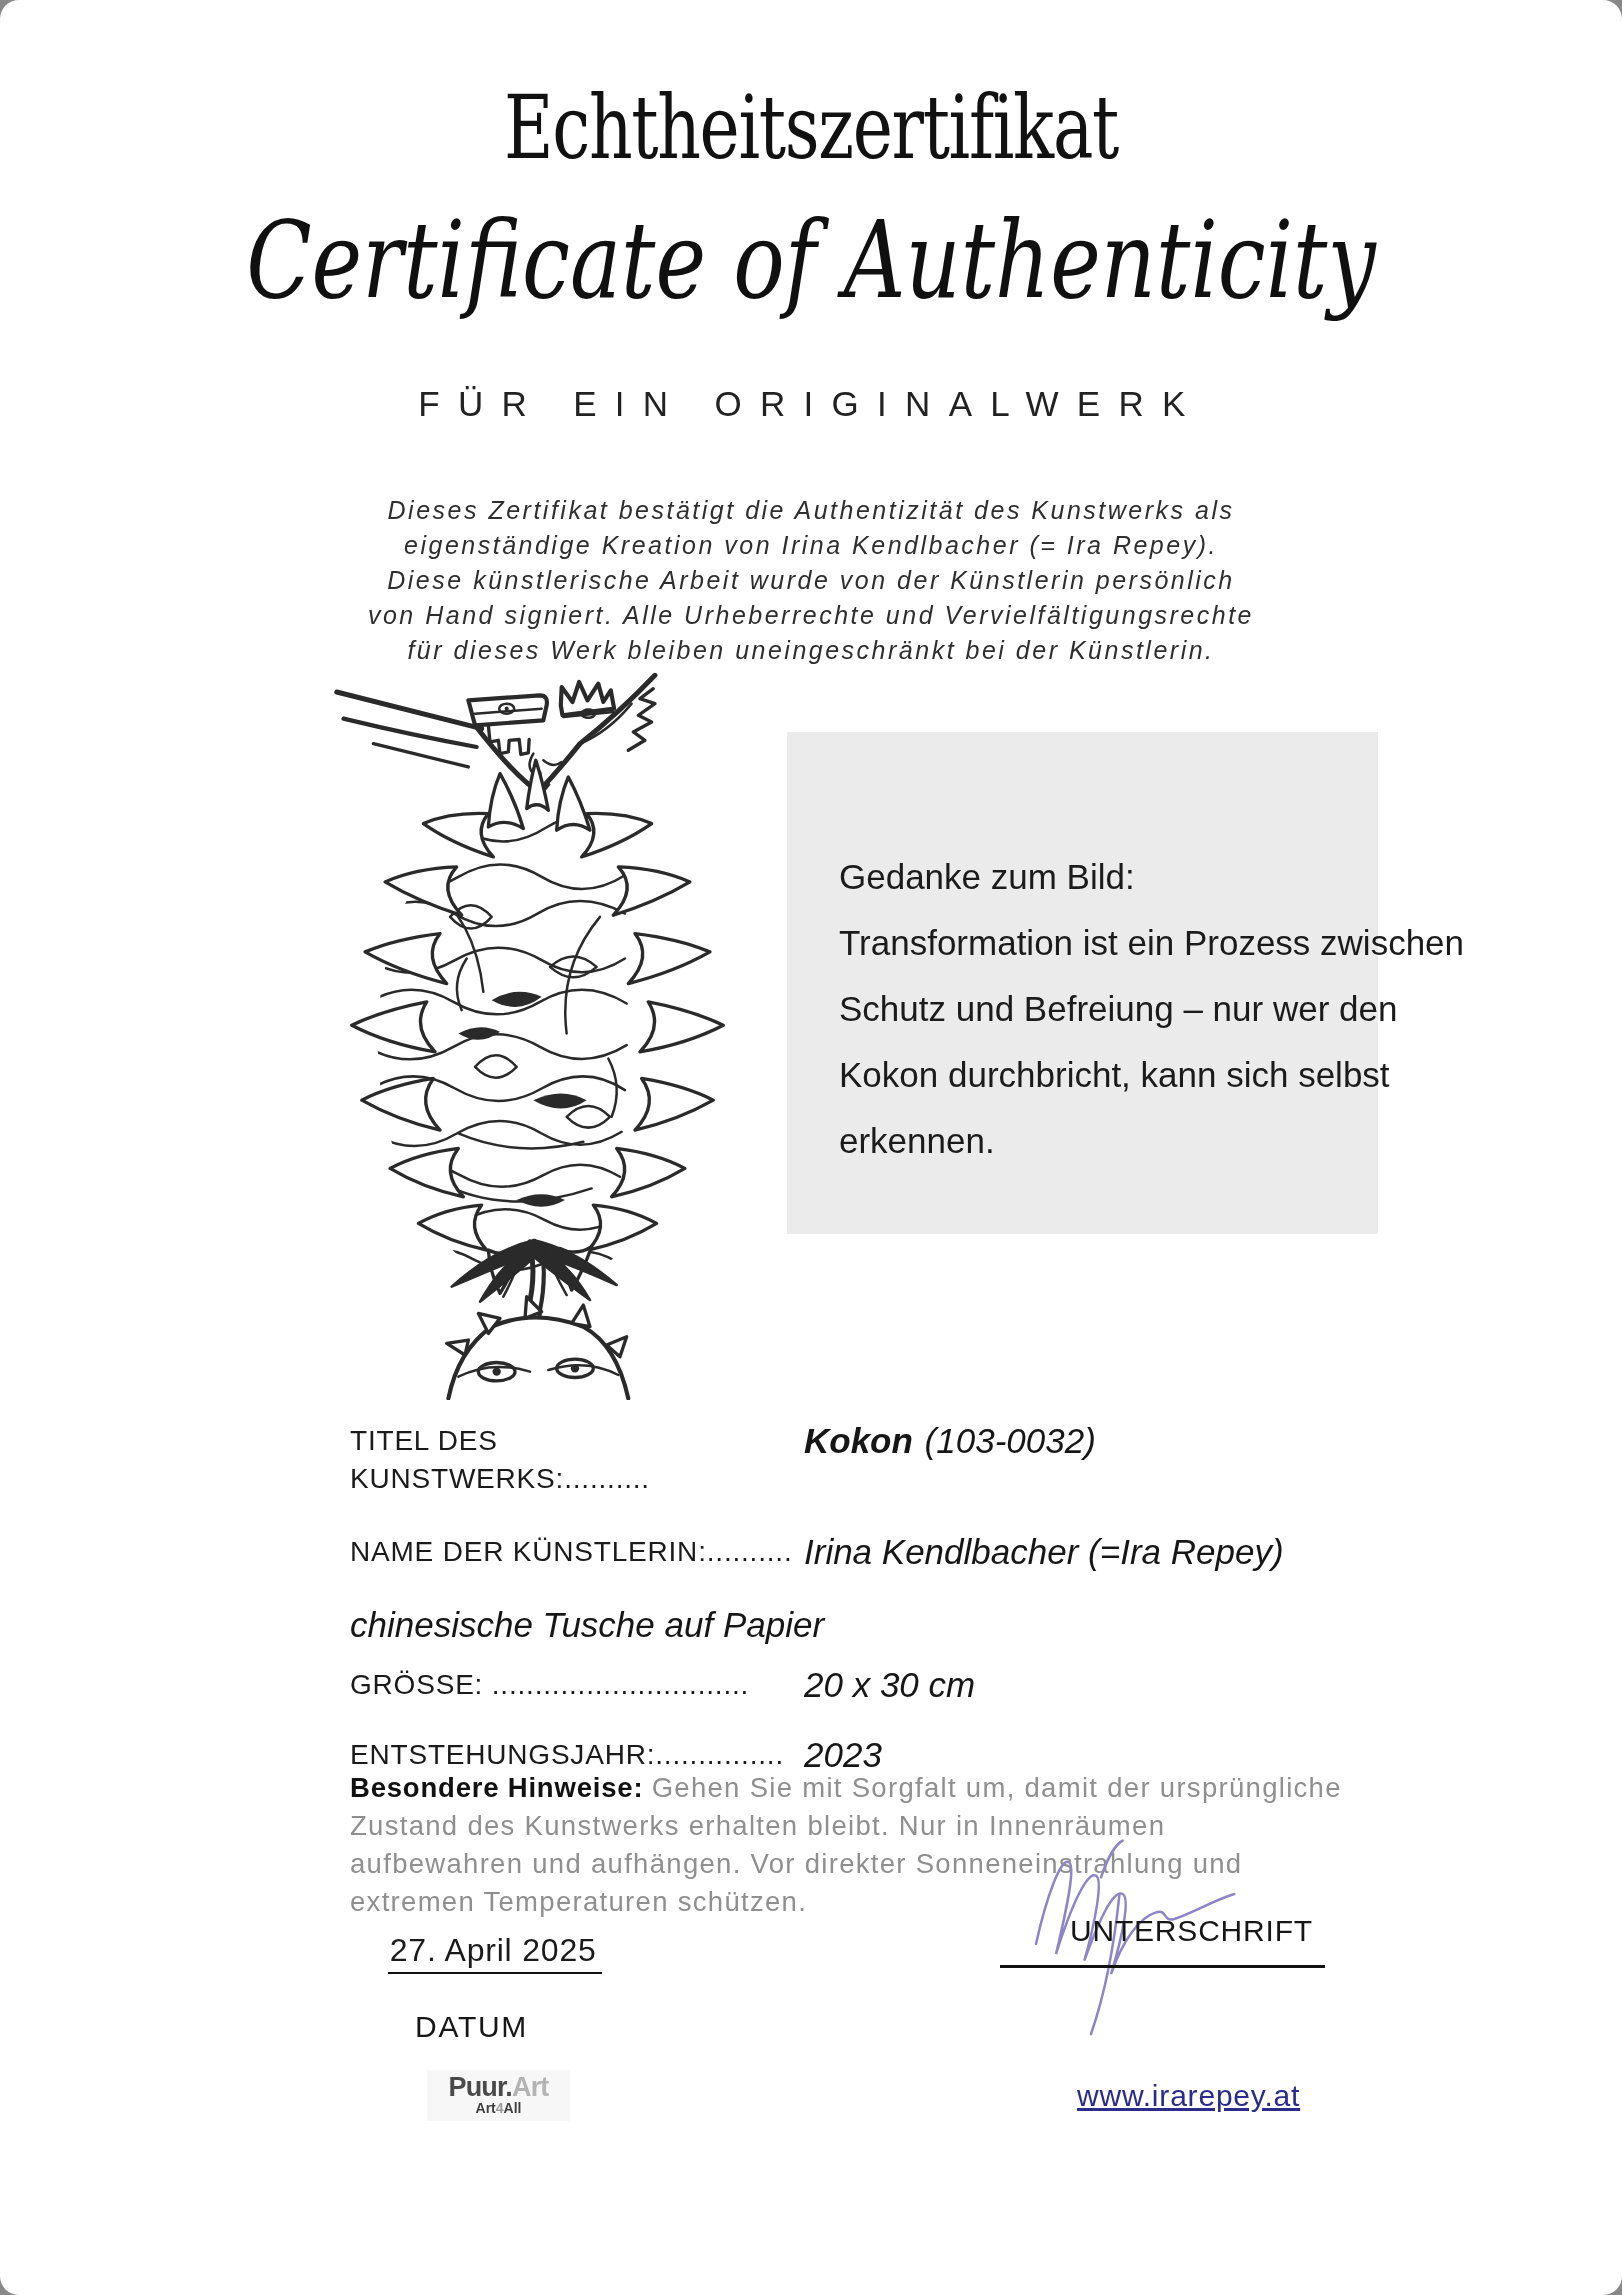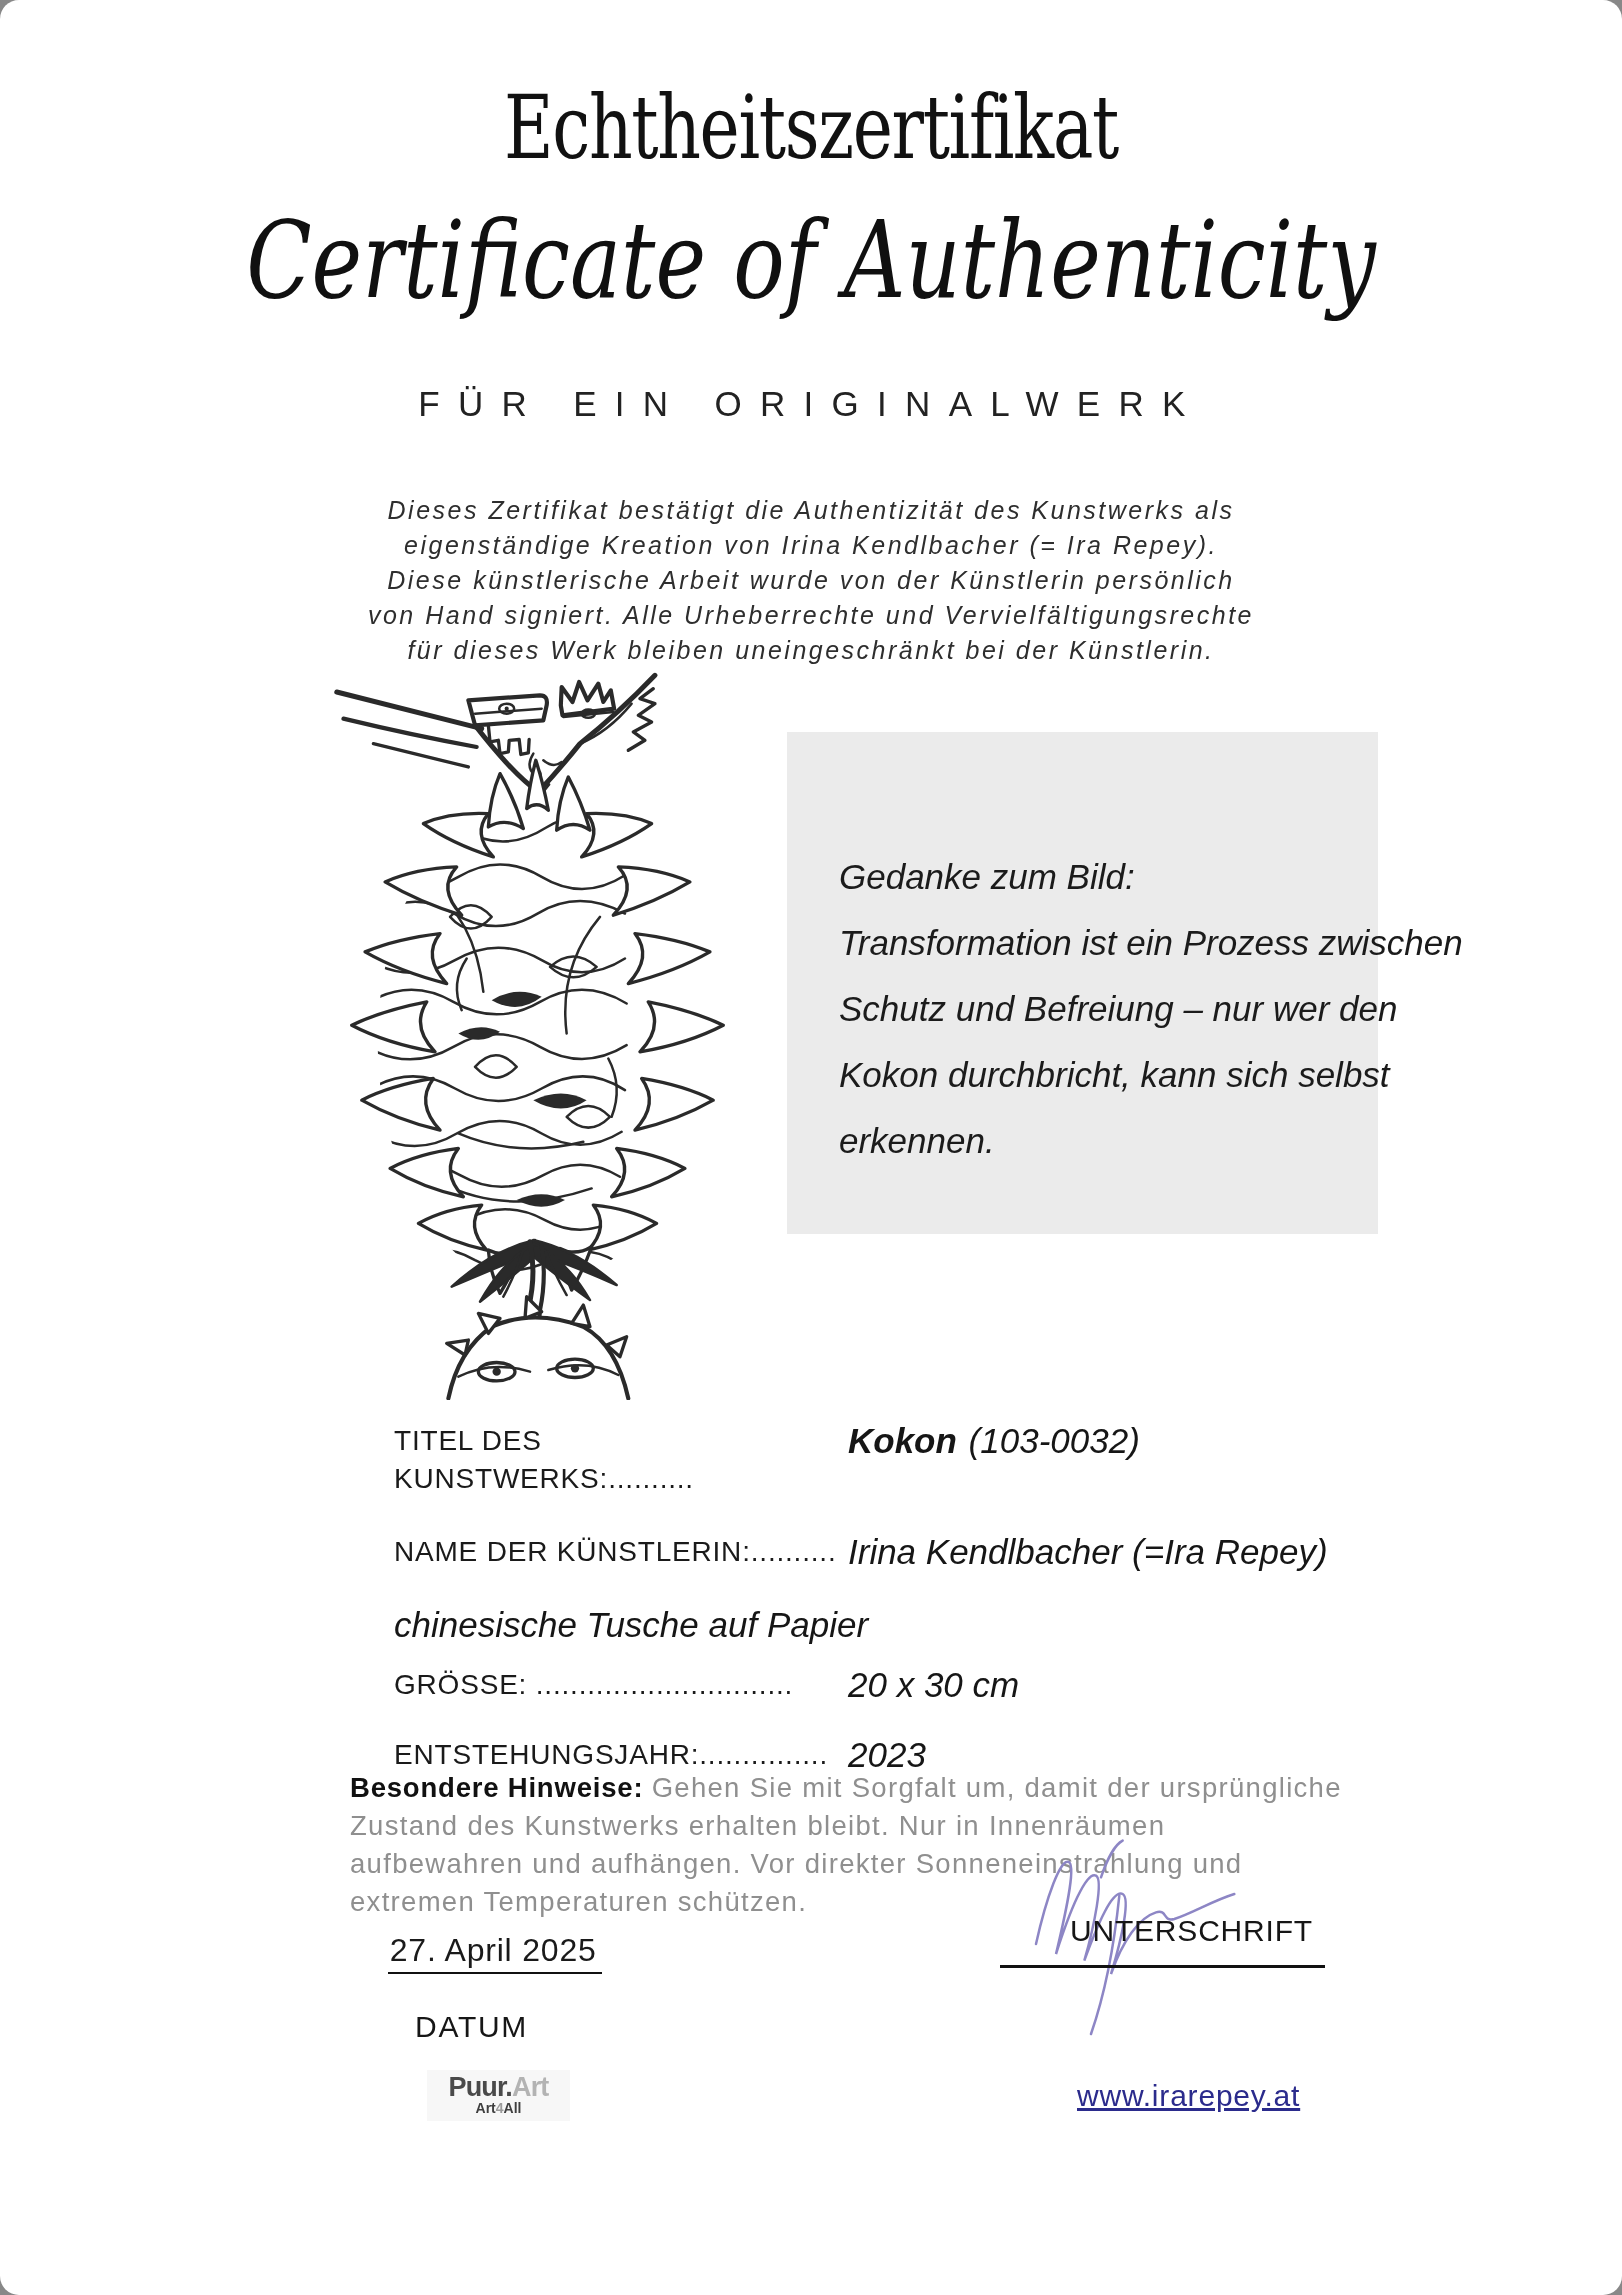--- a/index.html
+++ b/index.html
@@ -28,25 +28,25 @@
     font-style:italic;font-size:25px;line-height:35px;letter-spacing:2.5px;color:#2e2e2e;
   }
   
   .artwork{position:absolute;left:325px;top:667px;width:425px;height:733px;}
   
   .thought-box{
     position:absolute;left:787px;top:732px;width:591px;height:502px;
     background:#ebebeb;box-sizing:border-box;padding:127px 33px 0 52px;
   }
   .thought-box .line{
-    font-style:italic;font-size:35px;color:#1b1b1b;line-height:1;
+    font-size:35px;color:#1b1b1b;line-height:1;
     margin:0 0 31px 0;white-space:nowrap;
   }
   
-  .fields{position:absolute;left:350px;top:1422px;width:1034px;margin-left:44px;}
+  .fields{position:absolute;left:350px;top:1422px;width:1034px;}
   .field-row{display:flex;align-items:flex-start;}
   .field-label{
     width:454px;flex:0 0 454px;font-size:28px;letter-spacing:0.8px;color:#1a1a1a;line-height:38px;
   }
   .field-value{
     font-style:italic;font-size:35px;color:#161616;line-height:38px;white-space:nowrap;
   }
   .field-value .v-bold{font-weight:bold;}
   .field-value .v-code{margin-left:11.7px;}
   .r1{margin-bottom:35px;}

